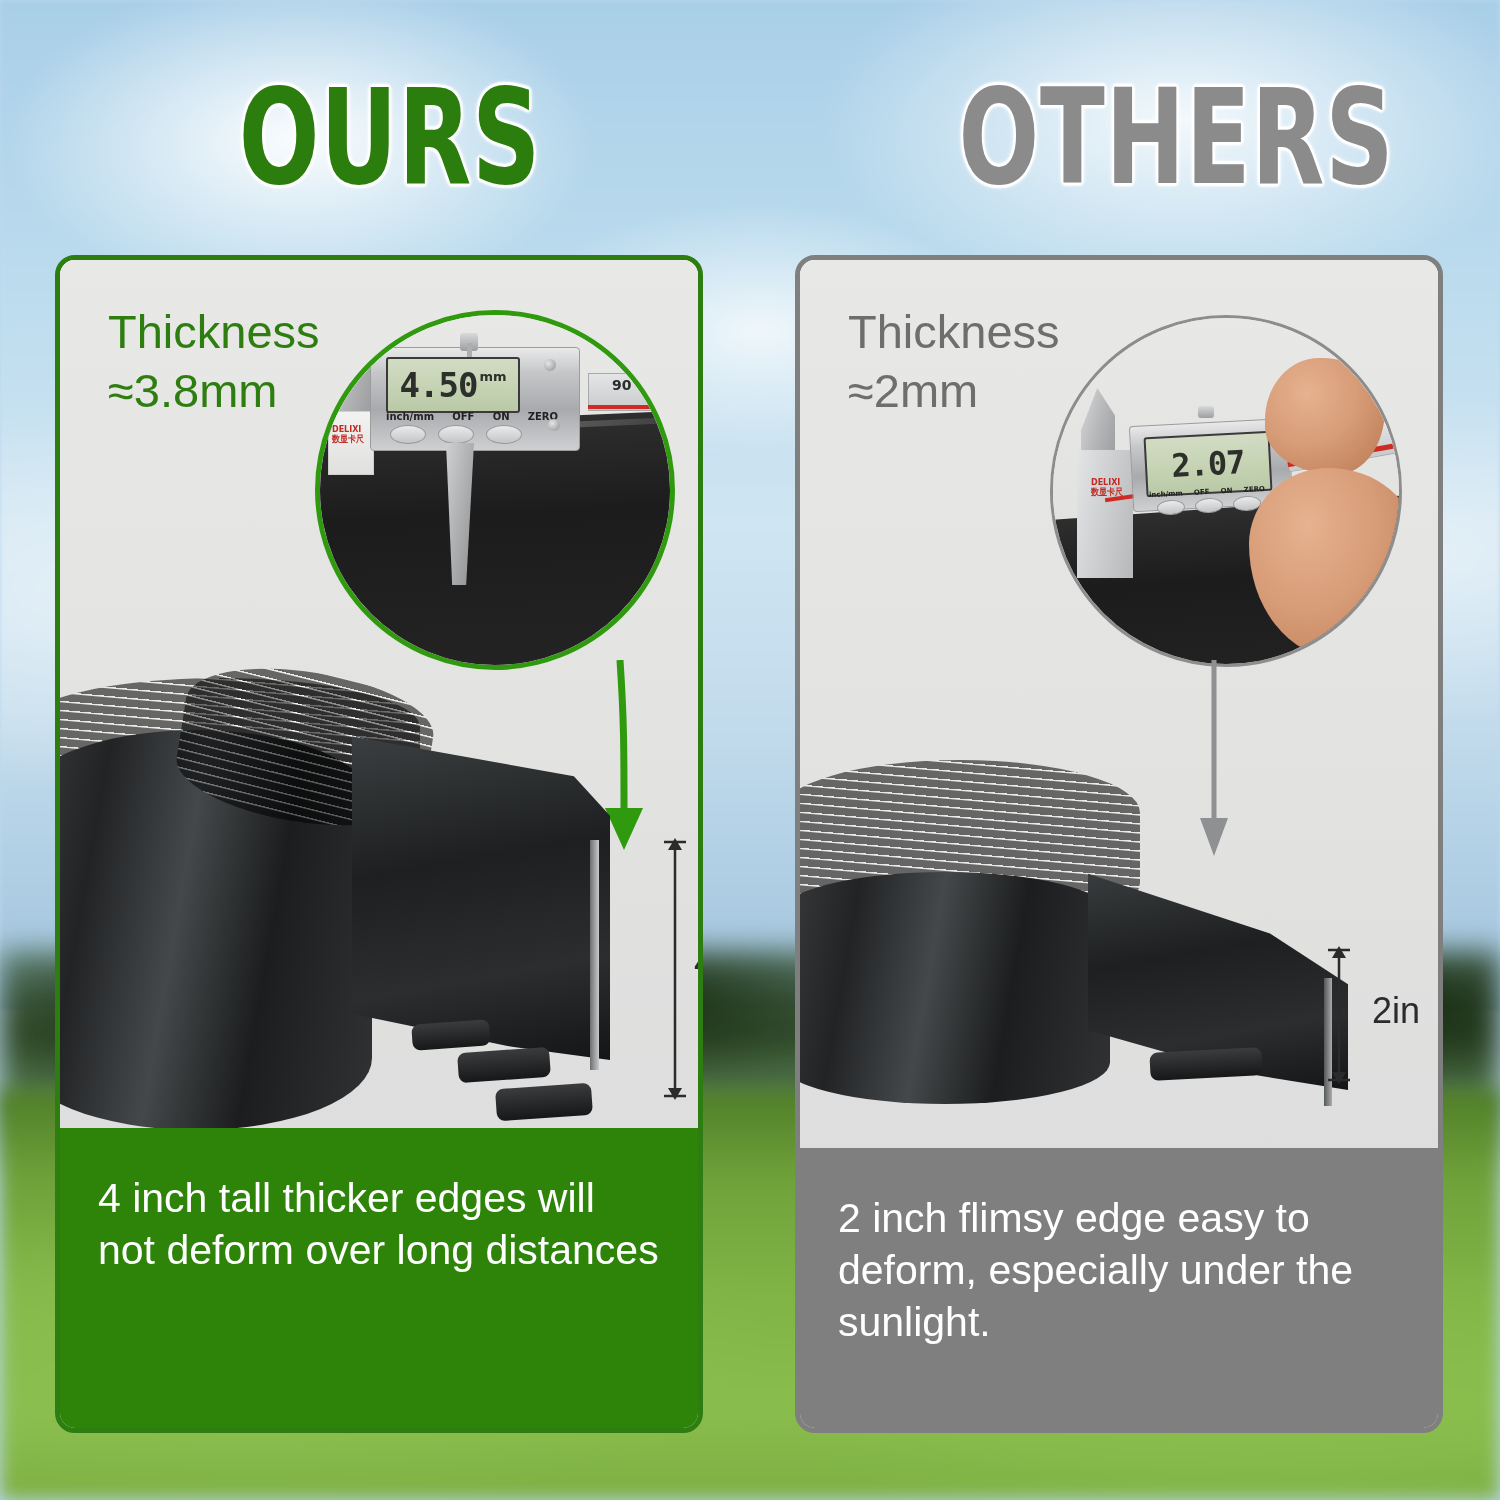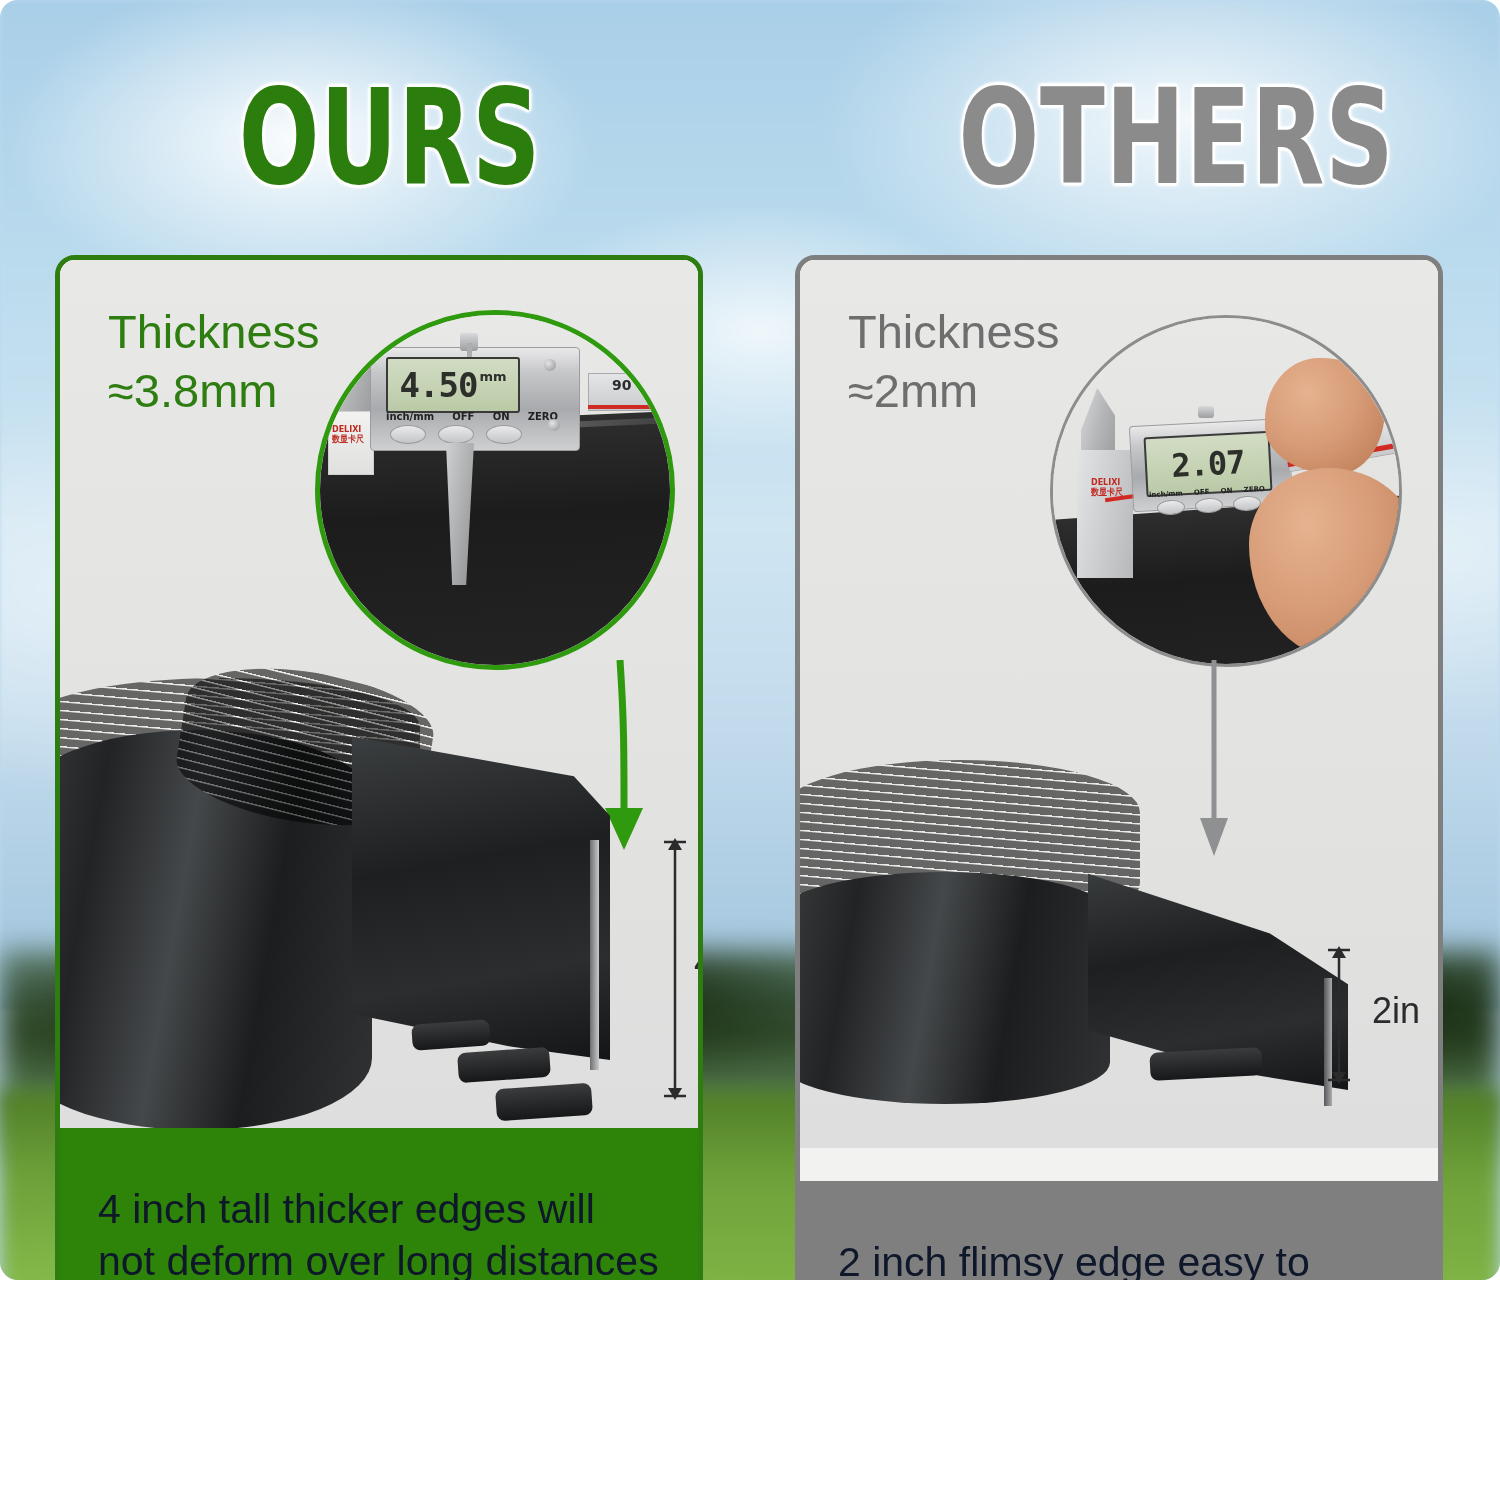--- a/index.html
+++ b/index.html
@@ -10,24 +10,23 @@
     width: 1500px;
     height: 1500px;
     font-family: "Liberation Sans", sans-serif;
     overflow: hidden;
   }
 
   
   #stage {
     position: relative;
     width: 1500px;
-    height: 1280px;
+    height: 1500px;
     overflow: hidden;
     background: #bcd8ef;
-    border-radius: 18px;
   }
   .bg-sky {
     position: absolute;
     left: 0; top: 0; right: 0;
     height: 1010px;
     background:
       radial-gradient(ellipse 420px 230px at 300px 140px, rgba(255,255,255,.95) 0%, rgba(255,255,255,0) 70%),
       radial-gradient(ellipse 500px 250px at 1180px 120px, rgba(255,255,255,.85) 0%, rgba(255,255,255,0) 72%),
       radial-gradient(ellipse 350px 180px at 760px 330px, rgba(255,255,255,.75) 0%, rgba(255,255,255,0) 70%),
       radial-gradient(ellipse 600px 260px at 120px 600px, rgba(255,255,255,.5) 0%, rgba(255,255,255,0) 75%),
@@ -138,28 +137,28 @@
     left: 0; right: 0; top: 0;
     background: #f2f2f0;
     overflow: hidden;
   }
   .card-left .card-photo  { height: 868px; }
   .card-right .card-photo { height: 888px; }
 
   .card-foot {
     position: absolute;
     left: 0; right: 0; bottom: 0;
-    padding: 55px 38px 0 38px;
+    padding: 44px 38px 0 38px;
     box-sizing: border-box;
-    color: #0f172a;
+    color: #ffffff;
     font-size: 41px;
     line-height: 52px;
   }
   .card-left .card-foot  { top: 868px; background: #2d8409; }
-  .card-right .card-foot { top: 888px; background: #7f7f7f; margin-top: 33px; }
+  .card-right .card-foot { top: 888px; background: #7f7f7f; }
 
   
   .thick-label {
     position: absolute;
     left: 48px;
     top: 42px;
     font-size: 47px;
     line-height: 59px;
     white-space: pre-line;
   }

